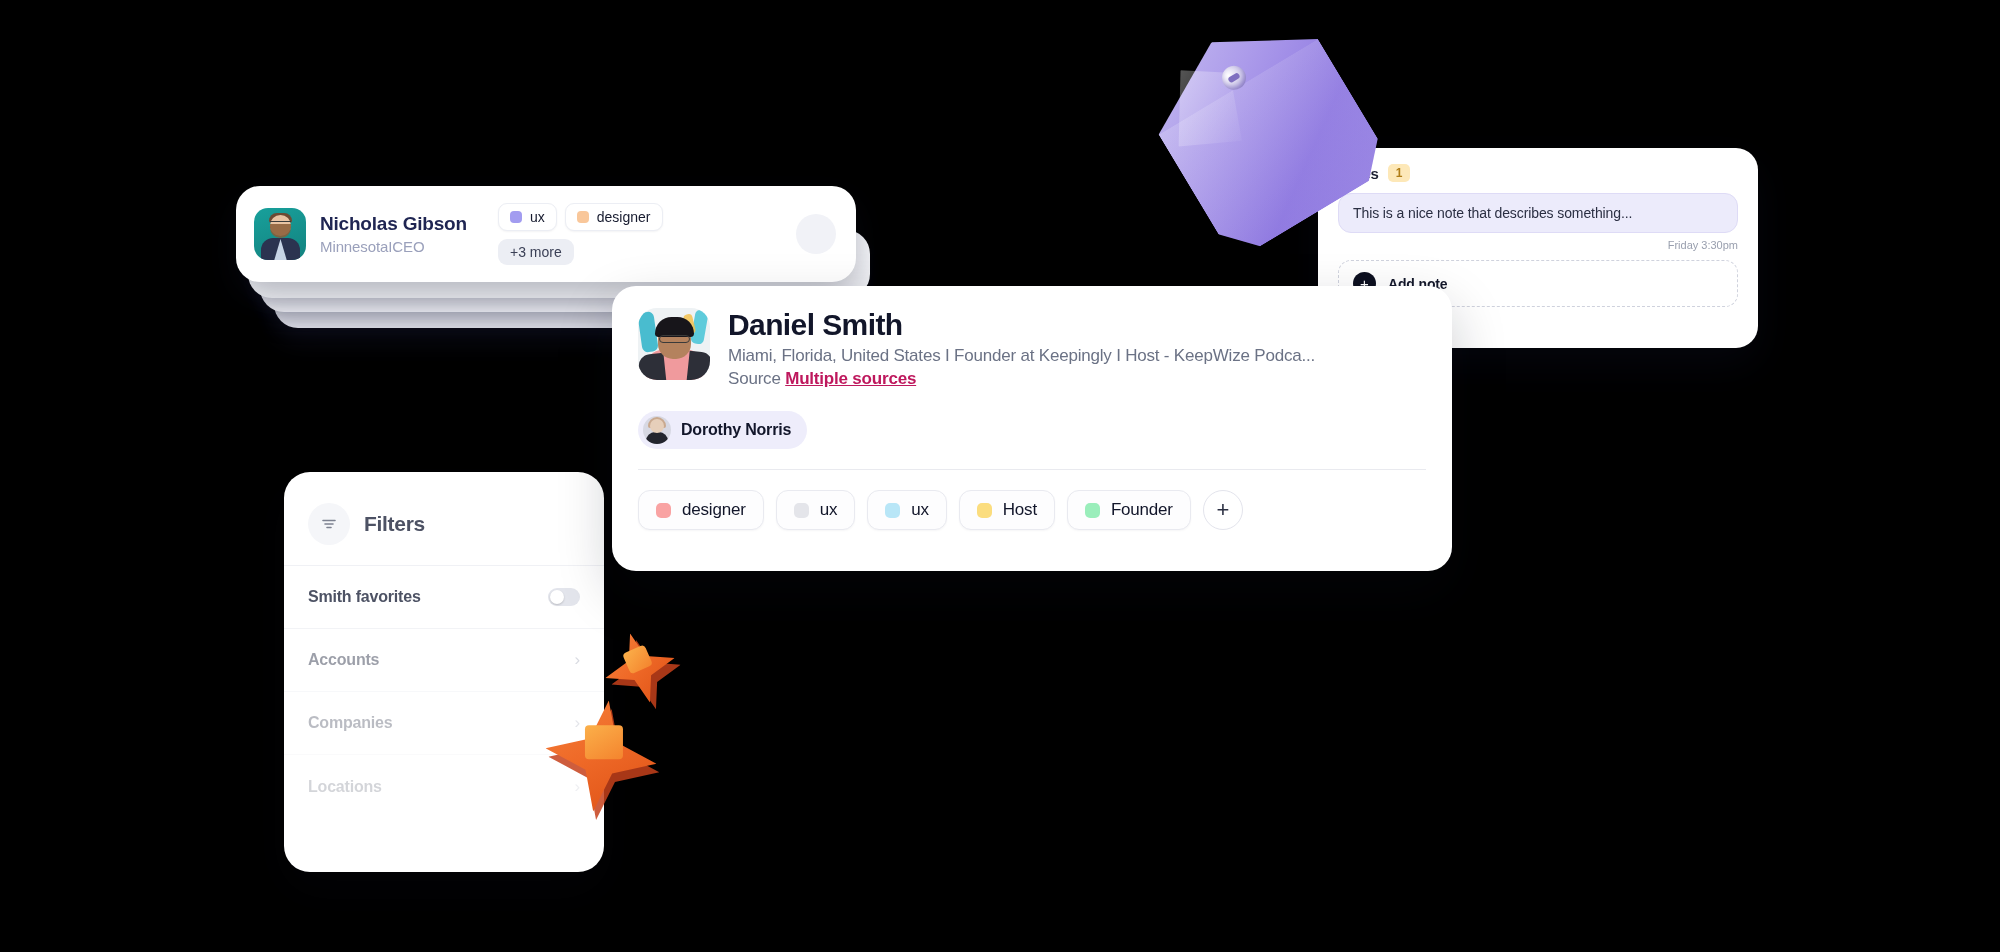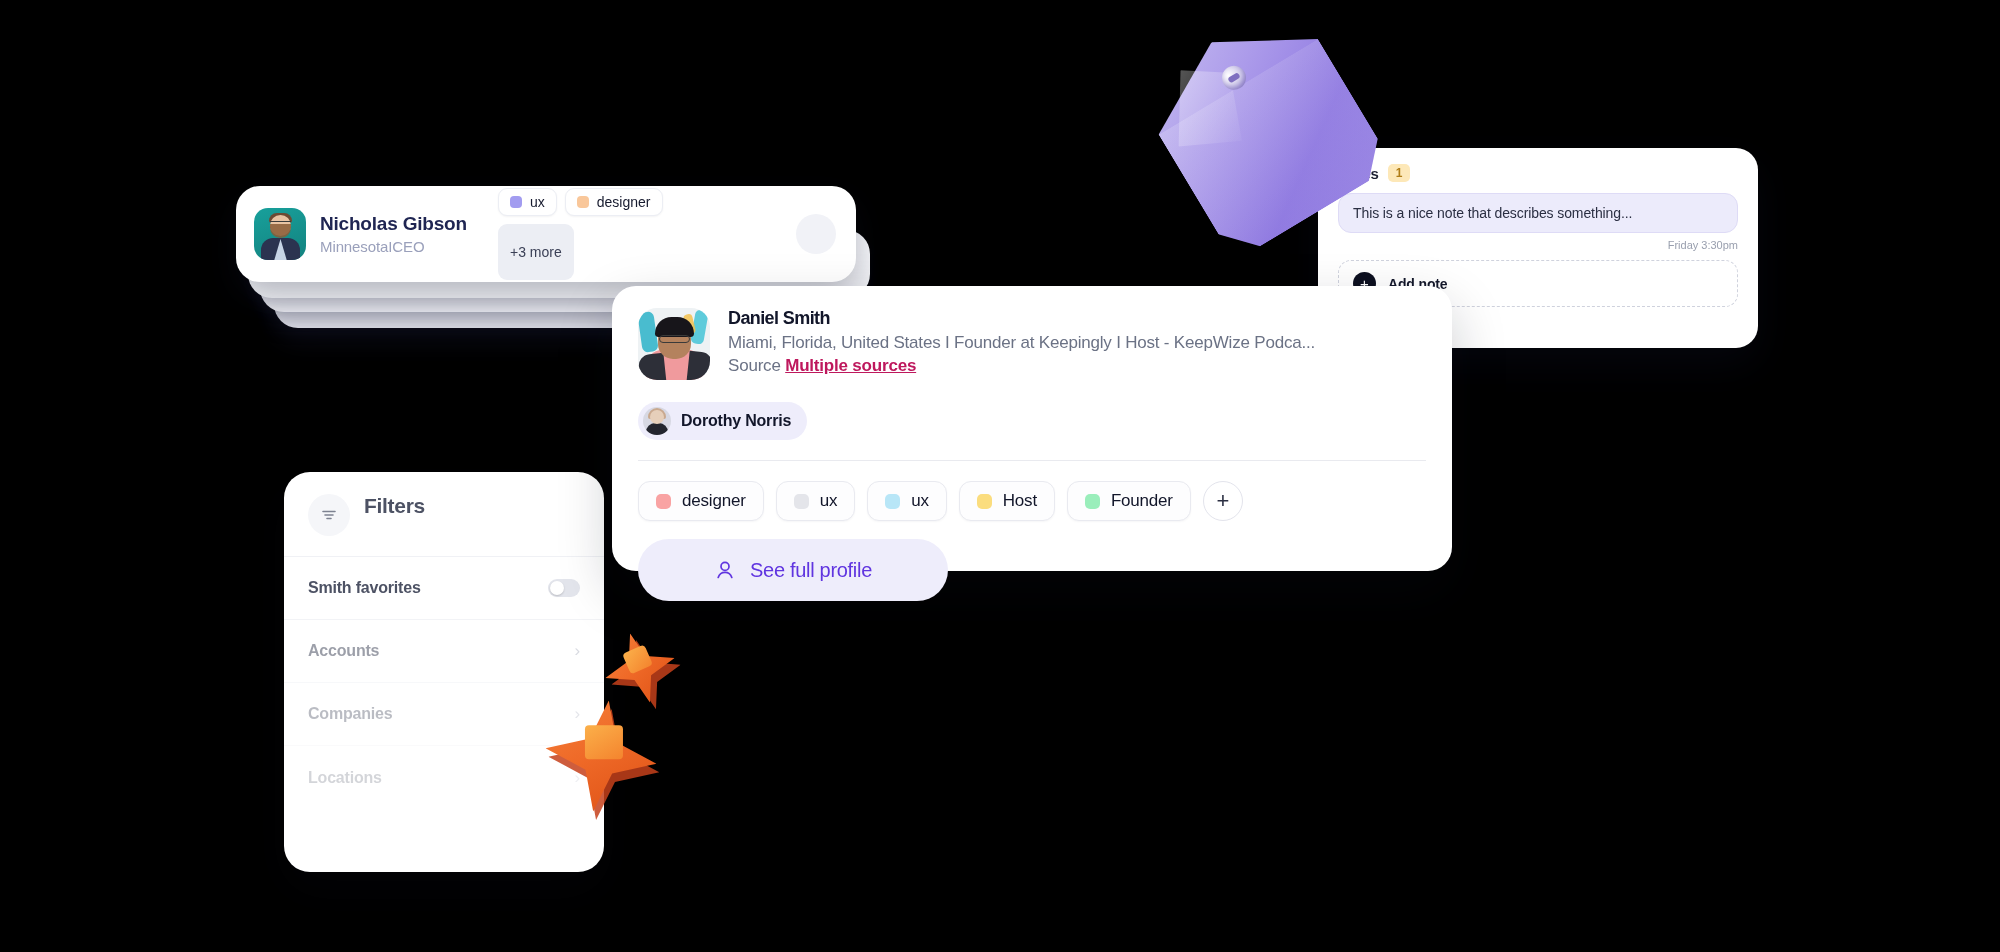--- a/index.html
+++ b/index.html
@@ -67,36 +67,36 @@
   .gt-row { display:flex; gap:8px; }
   .gt-pill {
     display:flex; align-items:center; gap:8px;
     background:#ffffff; border:1px solid #eceef4; border-radius:9px;
     padding: 5px 11px; font-size:14px; color:#161a2e; font-weight:500;
     box-shadow: 0 1px 2px rgba(22,26,46,.05);
   }
   .gt-dot { width:12px; height:12px; border-radius:4px; flex:0 0 12px; }
   .gt-more {
     margin-top:8px; display:inline-block;
-    background:#eceef4; border-radius:9px; padding:20px 12px;
+    background:#eceef4; border-radius:9px; padding:5px 12px;
     font-size:14px; color:#3b4056; font-weight:500;
   }
   .gibson-circle {
     position:absolute; right: 20px; top: 28px;
     width: 40px; height: 40px; border-radius:50%; background:#f1f2f7;
   }
 
   
   #filters-panel {
     left: 284px; top: 472px; width: 320px; height: 400px;
     box-shadow: 0 18px 44px rgba(18,20,40,.16);
     overflow: hidden;
   }
-  .filters-head { display:flex; gap:14px; padding: 22px 24px 20px 24px;
-     border-bottom: 1px solid #f0f1f5; }
+  .filters-head { display:flex; align-items:center; gap:14px; padding: 22px 24px 20px 24px;
+     border-bottom: 1px solid #f0f1f5; margin-top: 9px; }
   .filters-icon-wrap { width:42px; height:42px; border-radius:50%; background:#f5f6f9;
      display:flex; align-items:center; justify-content:center; }
   .filters-title { font-size: 21px; font-weight:700; color:#4d5264; letter-spacing:-.3px; }
   .filter-row {
     display:flex; align-items:center; justify-content:space-between;
     padding: 0 24px; height: 63px; border-bottom:1px solid #f2f3f6;
     font-size:16px; font-weight:700; color:#4d5264; letter-spacing:-.2px;
   }
   .filter-row:last-child { border-bottom:none; }
   .chev { color:#b9bdc9; font-size:17px; font-weight:400; }
@@ -161,21 +161,21 @@
   .p-avatar .jacket { position:absolute; left:1px; top:46px; width:26px; height:30px;
      border-radius:12px 0 0 0; background:#2d2f38; transform:rotate(-6deg); }
   .p-avatar .jacket2 { position:absolute; right:-2px; top:44px; width:24px; height:32px;
      border-radius:0 12px 0 0; background:#2d2f38; transform:rotate(6deg); }
   .p-avatar .face { position:absolute; left:20px; top:14px; width:33px; height:37px;
      border-radius:16px 16px 15px 15px; background:#b4825e; }
   .p-avatar .hairtop { position:absolute; left:17px; top:9px; width:39px; height:20px;
      border-radius:19px 19px 4px 4px; background:#17151a; }
   .p-avatar .glass { position:absolute; left:21px; top:27px; width:31px; height:8px;
      border:1.4px solid #3a3a3a; border-radius:4px; }
-  .p-name { font-size: 18px; font-weight:700; color:#12162a; letter-spacing:-.6px; }
+  .p-name { font-size: 30px; font-weight:700; color:#12162a; letter-spacing:-.6px; }
   .p-sub  { font-size: 17px; color:#6b7285; margin-top:4px; letter-spacing:-.2px;
             white-space:nowrap; overflow:hidden; }
   .p-source-row { margin-top:3px; font-size:17px; color:#6b7285; letter-spacing:-.2px;}
   .p-source-val { color:#be185d; font-weight:700;text-decoration:underline; }
   .owner-chip {
     display:inline-flex; align-items:center; gap:10px; margin-top:22px;
     background:#eeedfb; border-radius:19px; padding: 5px 16px 5px 5px;
   }
   .owner-avatar { width:28px; height:28px; border-radius:50%; overflow:hidden;
      background:#d7d8e3; position:relative; flex:0 0 28px;}
@@ -432,29 +432,20 @@
         <span class="tag-dot" style="background:#fbdd7e"></span>
         <span>Host</span>
       </div>
       <div class="tag-pill">
         <span class="tag-dot" style="background:#9aeebb"></span>
         <span>Founder</span>
       </div>
       <div class="tag-add">+</div>
     </div>
 
-    <div class="actions-row">
-      <button class="btn-profile">
-        <svg width="22" height="22" viewBox="0 0 22 22" fill="none" aria-hidden="true">
-          <circle cx="11" cy="7.4" r="4" stroke="#6035e0" stroke-width="1.7"></circle>
-          <path d="M4.2 18.4c1.1-3.3 3.7-5 6.8-5s5.7 1.7 6.8 5" stroke="#6035e0" stroke-width="1.7" stroke-linecap="round"></path>
-        </svg>
-        <span>See full profile</span>
-      </button>
-    </div>
   </div>
 
 
   <div id="tag-3d">
     <div class="tag-body"></div>
     <div class="tag-facet"></div>
     <div class="tag-shine"></div>
     <div class="tag-hole"></div>
   </div>
 

